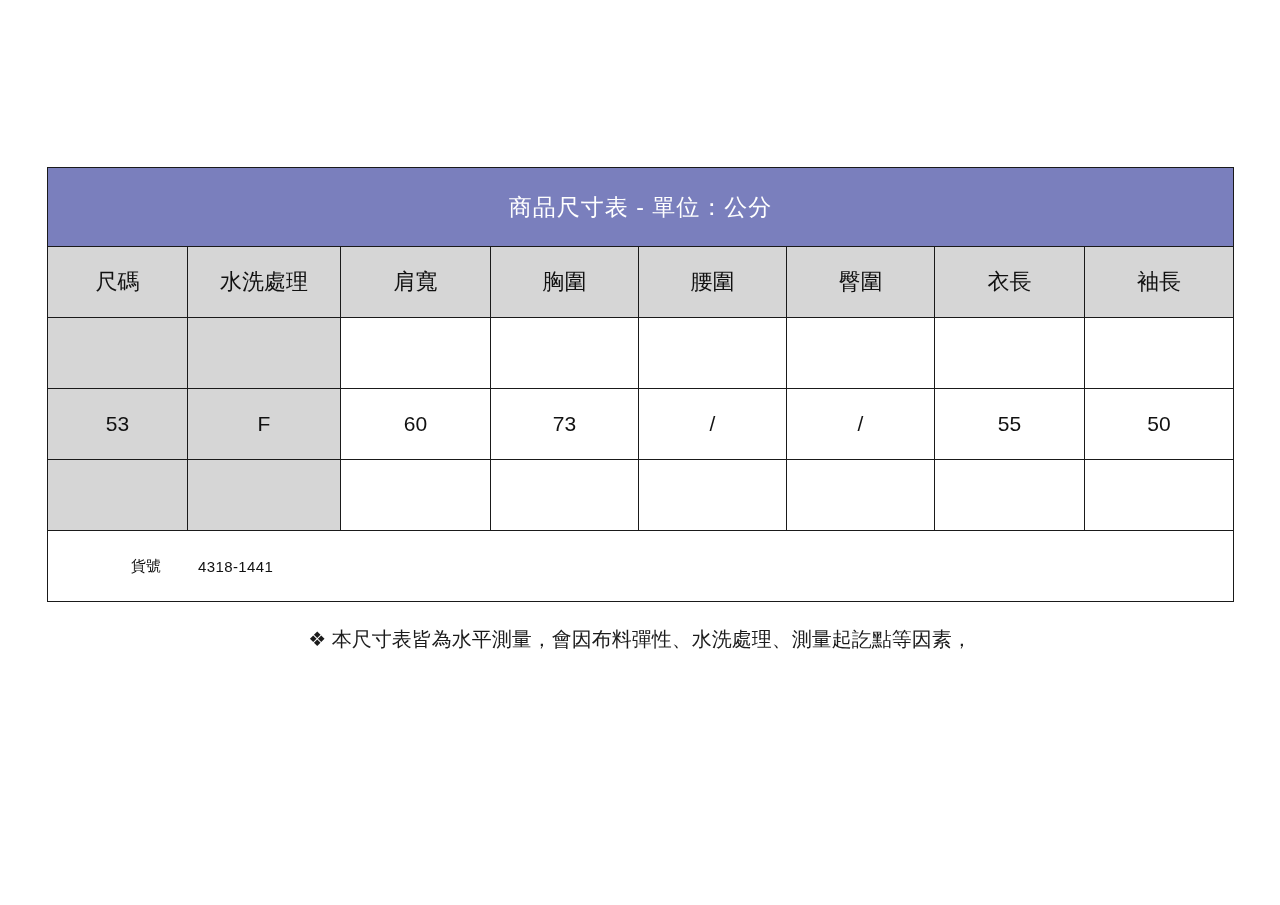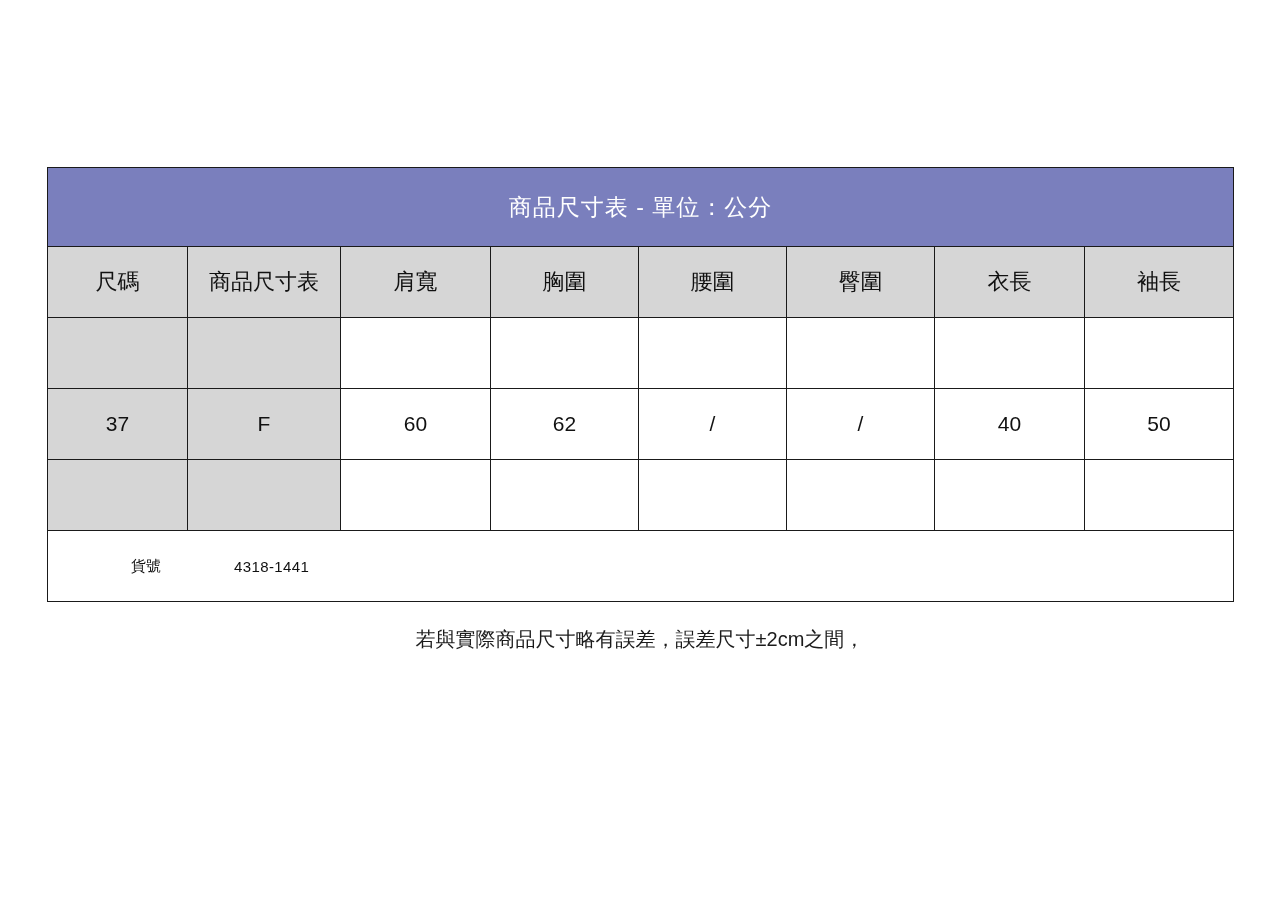--- a/index.html
+++ b/index.html
@@ -86,21 +86,20 @@
     display: flex;
     align-items: center;
     padding-left: 46px;
     font-size: 15px;
   }
   .code-label {
     min-width: 104px;
   }
   .code-value {
     letter-spacing: 0.4px;
-    margin-left: 36px;
   }
 
   
   col.c1 { width: 140px; }
   col.c2 { width: 153px; }
   col.c3 { width: 150px; }
   col.c4 { width: 148px; }
   col.c5 { width: 148px; }
   col.c6 { width: 148px; }
   col.c7 { width: 150px; }
@@ -136,46 +135,46 @@
           <col class="c6">
           <col class="c7">
           <col class="c8">
       </colgroup>
       <tbody>
         <tr>
           <td class="title-cell" colspan="8">商品尺寸表 - 單位：公分</td>
         </tr>
         <tr>
           <td class="head-cell">尺碼</td>
-          <td class="head-cell">商品尺寸表</td>
+          <td class="head-cell">水洗處理</td>
           <td class="head-cell">肩寬</td>
           <td class="head-cell">胸圍</td>
           <td class="head-cell">腰圍</td>
           <td class="head-cell">臀圍</td>
           <td class="head-cell">衣長</td>
           <td class="head-cell">袖長</td>
         </tr>
         <tr class="blank-row">
           <td class="grey-cell"></td>
           <td class="grey-cell"></td>
           <td></td>
           <td></td>
           <td></td>
           <td></td>
           <td></td>
           <td></td>
         </tr>
         <tr class="data-row">
-          <td class="grey-cell">37</td>
+          <td class="grey-cell">53</td>
           <td class="grey-cell">F</td>
           <td>60</td>
-          <td>62</td>
+          <td>73</td>
           <td>/</td>
           <td>/</td>
-          <td>40</td>
+          <td>55</td>
           <td>50</td>
         </tr>
         <tr class="blank-row">
           <td class="grey-cell"></td>
           <td class="grey-cell"></td>
           <td></td>
           <td></td>
           <td></td>
           <td></td>
           <td></td>
@@ -187,16 +186,16 @@
               <span class="code-label">貨號</span>
               <span class="code-value">4318-1441</span>
             </div>
           </td>
         </tr>
       </tbody>
     </table>
   </div>
 
   <div class="notes">
-    <div>若與實際商品尺寸略有誤差，誤差尺寸±2cm之間，</div>
+    <div>❖ 本尺寸表皆為水平測量，會因布料彈性、水洗處理、測量起訖點等因素，</div>
   </div>
 
 </div>
 
 </body></html>

